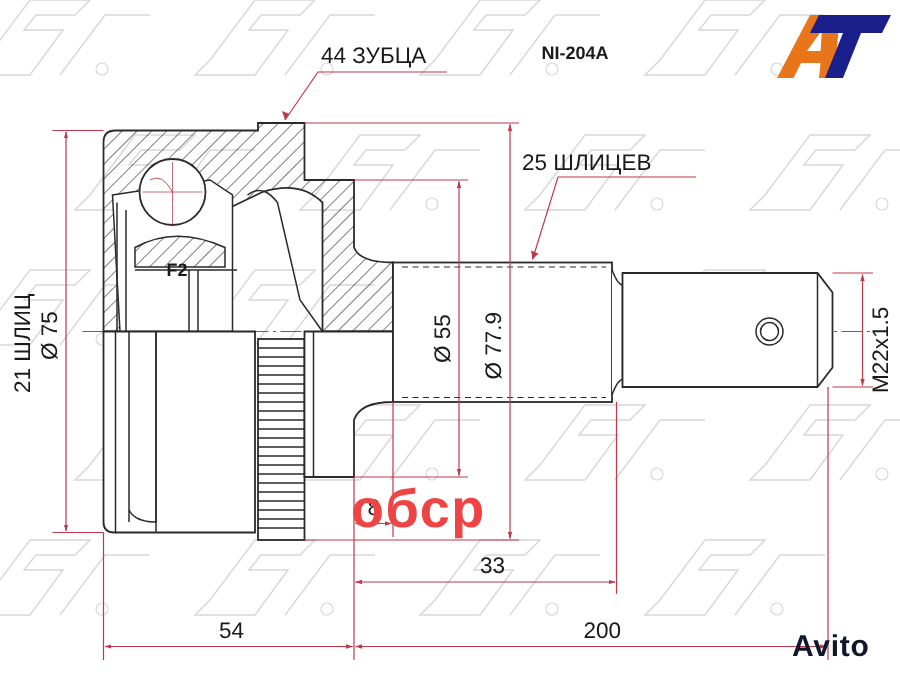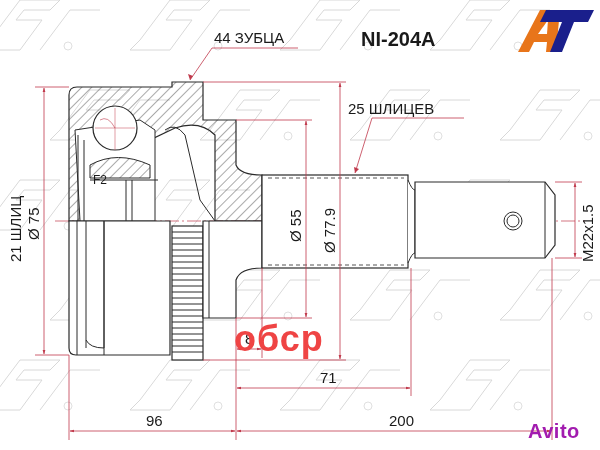--- a/index.html
+++ b/index.html
@@ -1,22 +1,22 @@
 <!DOCTYPE html>
 <html><head>
 <meta charset="utf-8">
 <style>
   html, body { margin:0; padding:0; background:#ffffff; }
   body { width:600px; height:450px; overflow:hidden; position:relative; font-family:"Liberation Sans", sans-serif; }
   #canvas { position:absolute; left:0; top:0; width:600px; height:450px; }
   .lbl { position:absolute; color:#1a1a1a; font-family:"Liberation Sans", sans-serif; white-space:nowrap; line-height:1; }
   .lbl-std { font-size:15px; }
-  .lbl-bold { font-size:20px; font-weight:bold; }
+  .lbl-bold { font-size:12px; font-weight:bold; }
   .vert { transform-origin:left top; transform:rotate(-90deg); }
-  .wm-avito { position:absolute; color:#a21caf; font-size:20px; font-weight:bold; letter-spacing:0.5px;text-align:center; }
+  .wm-avito { position:absolute; color:#0f172a; font-size:20px; font-weight:bold; letter-spacing:0.5px;text-align:center; }
   .wm-obsr { position:absolute; color:#ef4444; font-size:36px; font-weight:bold; letter-spacing:1px; }
   .logo { position:absolute; left:516px; top:6px; width:80px; height:48px; }
 </style>
 </head>
 <body>
 
 <svg id="canvas" viewBox="0 0 600 450" xmlns="http://www.w3.org/2000/svg">
   <defs>
     <pattern id="hatch" patternUnits="userSpaceOnUse" width="7" height="7" patternTransform="rotate(45)">
       <line x1="0" y1="0" x2="0" y2="7" stroke="#2a2a2a" stroke-width="0.8"></line>
@@ -160,31 +160,31 @@
     <polyline points="298,48 212,48 190,80"></polyline>
     <polyline points="464,118 372,118 355,173"></polyline>
   </g>
   <path d="M190,80 l-2,-6 l5,2 z" fill="#c0394b"></path>
   <path d="M355,173 l-1,-6 l5,2 z" fill="#c0394b"></path>
 </svg>
 
 <div class="lbl lbl-bold" style="left:361px; top:29px;">NI-204A</div>
 <div class="lbl lbl-std" style="left:214px; top:30px;">44 ЗУБЦА</div>
 <div class="lbl lbl-std" style="left:348px; top:101px;">25 ШЛИЦЕВ</div>
-<div class="lbl lbl-std" style="left:93px; top:174px; font-size:12px;">F2</div>
+<div class="lbl lbl-std" style="left:111px; top:174px; font-size:12px;font-weight:bold;">F2</div>
 
 <div class="lbl lbl-std vert" style="left:8px; top:262px;">21 ШЛИЦ</div>
 <div class="lbl lbl-std vert" style="left:26px; top:240px;">Ø 75</div>
 <div class="lbl lbl-std vert" style="left:288px; top:242px;">Ø 55</div>
 <div class="lbl lbl-std vert" style="left:322px; top:253px;">Ø 77.9</div>
 <div class="lbl lbl-std vert" style="left:580px; top:262px;">M22x1.5</div>
 
 <div class="lbl lbl-std" style="left:245px; top:331px;">8</div>
-<div class="lbl lbl-std" style="left:320px; top:370px;">71</div>
-<div class="lbl lbl-std" style="left:146px; top:413px;">96</div>
+<div class="lbl lbl-std" style="left:320px; top:370px;">33</div>
+<div class="lbl lbl-std" style="left:146px; top:413px;">54</div>
 <div class="lbl lbl-std" style="left:389px; top:413px;">200</div>
 
 <div class="wm-obsr" style="left:234px; top:318px;">обср</div>
 <div class="wm-avito" style="left:528px; top:420px;">Avito</div>
 
 <svg class="logo" viewBox="0 0 80 48">
   <polygon points="2,46 24,4 44,4 40,46 30,46 31,36 18,36 13,46" fill="#e8751a"></polygon>
   <polygon points="22,28 31,28 32,14" fill="#ffffff"></polygon>
   <polygon points="30,4 78,4 72,16 58,16 46,46 34,46 46,16 24,16" fill="#1a1f8c"></polygon>
 </svg>

